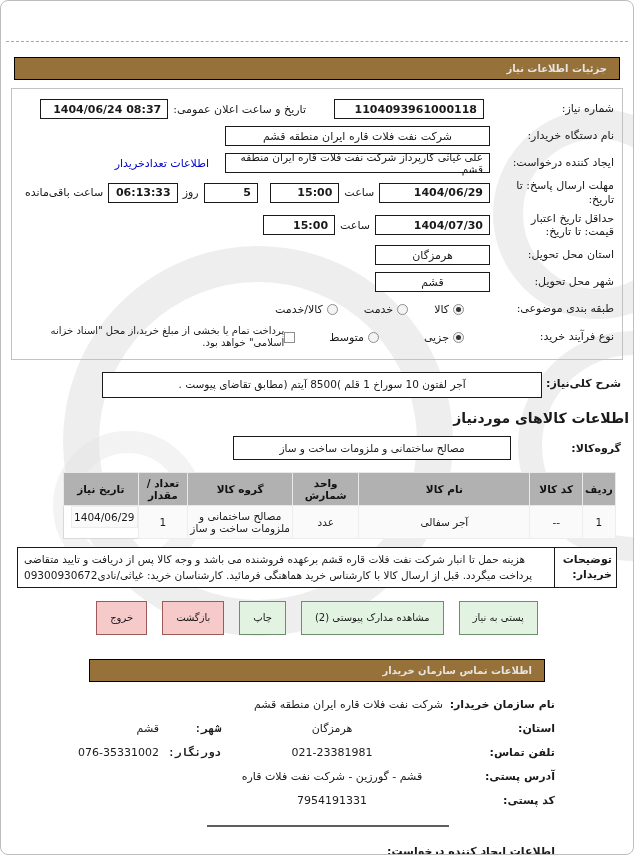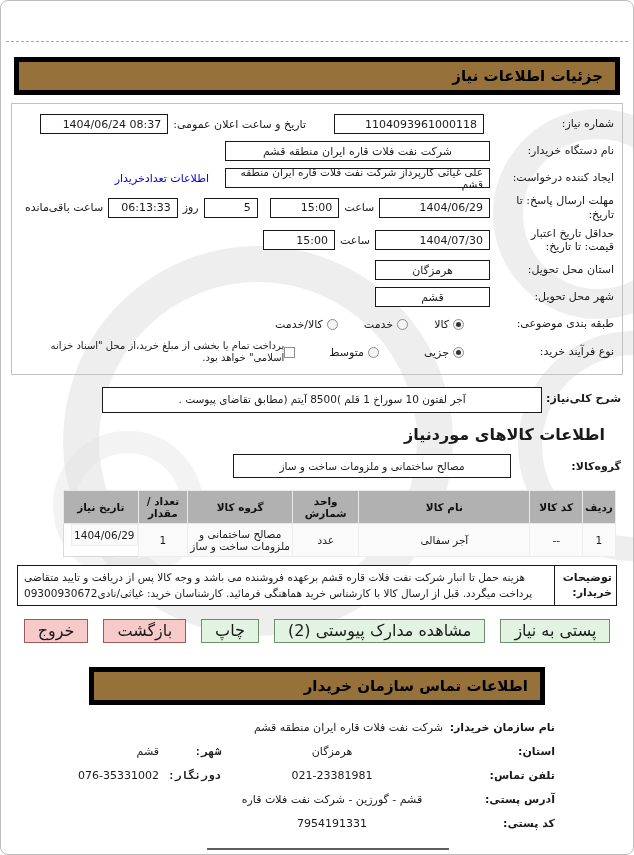--- a/index.html
+++ b/index.html
@@ -8,66 +8,66 @@
   .page{ position:relative; width:634px; height:855px; margin:0 auto; background:#fff;
          border:1px solid #bdbdbd; border-radius:8px; overflow:hidden; direction:rtl; z-index:0;}
   .dotted{ position:absolute; top:40px; left:5px; right:5px; border-top:1px dashed #a8a8a8; z-index:1;}
   
   .wm{ position:absolute; border-radius:50%; border:30px solid #e0e0e0; opacity:.55; z-index:0; }
   .wm1{ width:210px;height:210px; right:-70px; top:108px; }
   .wm2{ width:390px;height:390px; right:180px; top:245px; border-width:36px;}
   .wm3{ width:230px;height:230px; right:-115px; top:330px; border-width:24px;}
   .wm4{ width:150px;height:150px; right:430px; top:430px; border-width:22px; opacity:.4;}
   .content{ position:relative; z-index:2; }
-  .bar{ background:#96713a; border:5px solid #000000; color:#000000; font-weight:bold;
-        font-size:15px; padding:5px 12px; }
+  .bar{ background:#96713a; border:1px solid #000000; color:#e5e5e5; font-weight:bold;
+        font-size:10px; padding:5px 12px; }
   .bar1{ margin:56px 13px 8px; }
   .bar2{ margin:24px 88px 0 88px; }
   .panel{ border:1px solid #c2c2c2; background:transparent; margin:0 10px; padding:4px 8px 10px; }
   .frow{ display:flex; align-items:center; margin-top:5px; min-height:22px; font-size:11px; }
   .flabel{ width:110px; flex:none; line-height:1.25; }
   .ibox{ border:1px solid #1a1a1a; height:20px; background:#fff; display:flex; align-items:center;
          padding:0 6px; font-size:11px; }
-  .ltr{ direction:ltr; justify-content:flex-end; }
+  .ltr{ direction:ltr; justify-content:flex-end;font-weight:bold; }
   .center{ justify-content:center; }
   .w150{width:150px}.w128{width:128px}.w265{width:265px}.w115{width:115px}
   .w72{width:72px}.w56{width:56px}.w64{width:72px}
   .mr44{margin-right:20px}.mr14{margin-right:14px}
   .inl{ margin:0 5px; white-space:nowrap; }
   .link{ color:#0000cd; margin-right:16px; cursor:pointer; white-space:nowrap; }
   .radio{ width:11px; height:11px; border:1px solid #8e8e8e; border-radius:50%;
           background:#f4f4f4; display:inline-block; position:relative; flex:none; }
   .radio.sel::after{ content:''; position:absolute; inset:2px; border-radius:50%; background:#333; }
   .checkbox{ width:11px; height:11px; border:1px solid #8e8e8e; background:#fdfdfd; flex:none; }
   .optlabel{ margin:0 4px 0 0; }
   .gap40{margin-right:40px}.gap26{margin-right:26px}.gap45{margin-right:45px}
   .note{ flex:1; font-size:10px; line-height:1.2; }
   .srow{ display:flex; align-items:flex-start; margin:12px 12px 0; font-size:11px; }
   .slabel{ font-weight:bold; flex:none; margin-left:4px; padding-top:5px; }
   .sbox{ border:1px solid #1a1a1a; background:#fff; width:440px; min-height:26px;
          padding:5px 6px 3px; font-size:10.5px;text-align:center; }
-  .goods-title{ font-weight:bold; font-size:16px; margin:12px 28px 0; }
+  .goods-title{ font-weight:bold; font-size:14px; margin:12px 4px 0; }
   .grow{ display:flex; align-items:center; margin:10px 12px 0; font-size:11px; }
   .glabel{ font-weight:bold; width:64px; flex:none; }
   .gbox{ border:1px solid #1a1a1a; background:#fff; width:278px; height:24px; margin-right:46px;
          display:flex; align-items:center; justify-content:center; font-size:10.5px; }
   table.goods{ width:553px; margin:12px 17px 0; border-collapse:collapse; font-size:10.5px;
                border:1px solid #d9d9d9; background:#fff;}
   table.goods th{ background:#b1b1b1; color:#111; font-weight:bold; padding:4px 2px;
                   border:1px solid #e9e9e9; }
   table.goods td{ background:#fafafa; text-align:center; padding:4px 2px; border:1px solid #ededed; }
   .c-row{width:6%}.c-code{width:9.5%}.c-name{width:31%}.c-unit{width:12%}
   .c-grp{width:19%}.c-qty{width:9%}.c-date{width:13.5%}
   .remrow{ display:flex; margin:8px 16px 0; border:1px solid #1a1a1a; background:#fff; }
   .remlabel{ font-weight:bold; font-size:11px; flex:none; width:62px; padding:4px 4px;
              border-left:1px solid #1a1a1a; line-height:1.4; }
   .remtext{ flex:1; font-size:10.5px; line-height:1.55; padding:3px 6px; text-align:left; }
   .btnrow{ display:flex; justify-content:center; gap:15px; margin:13px 0 0; }
-  .btn{ height:24px; display:flex; align-items:center; justify-content:center; padding:0 13px;
-        font-size:16px; cursor:pointer; white-space:nowrap; }
+  .btn{ height:34px; display:flex; align-items:center; justify-content:center; padding:0 13px;
+        font-size:10px; cursor:pointer; white-space:nowrap; }
   .btn-green{ background:#e2f3e2; border:1px solid #6a8f6a; }
   .btn-pink{ background:#f7caca; border:1px solid #9c5a5a; }
   .csec{ margin:16px 78px 0 20px; font-size:11px; }
   .crow{ display:flex; margin-top:11px; align-items:flex-start; }
   .clabel{ width:112px; flex:none; font-weight:bold; }
   .cval{ width:222px; text-align:center; }
   .clabel2{ width:62px; flex:none; font-weight:bold;font-family:Liberation Mono, monospace; }
   .cval2{ flex:1; }
   .num{ direction:ltr; unicode-bidi:embed; display:inline-block; }
   .div2{ border-top:2px solid #5e5e5e; margin:18px 106px 0 186px; }

